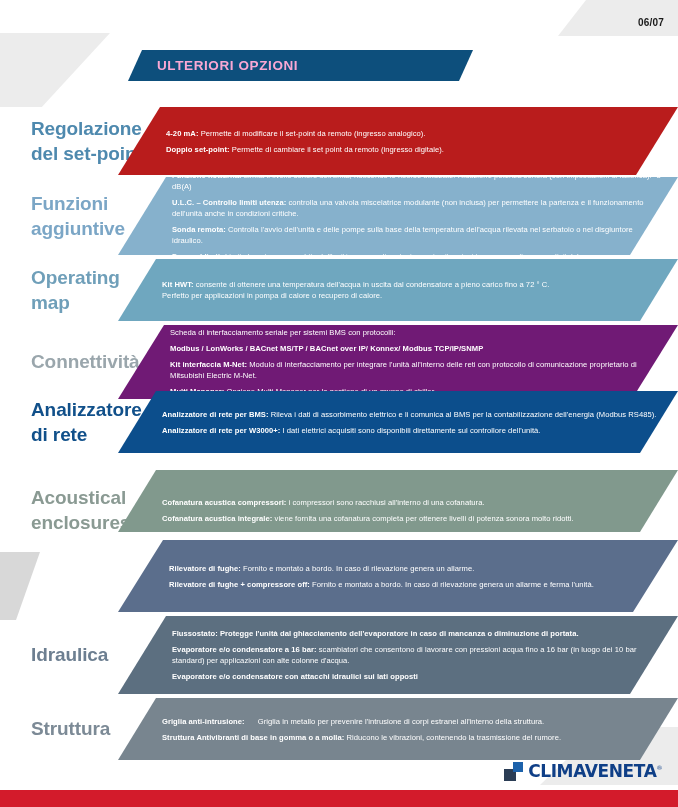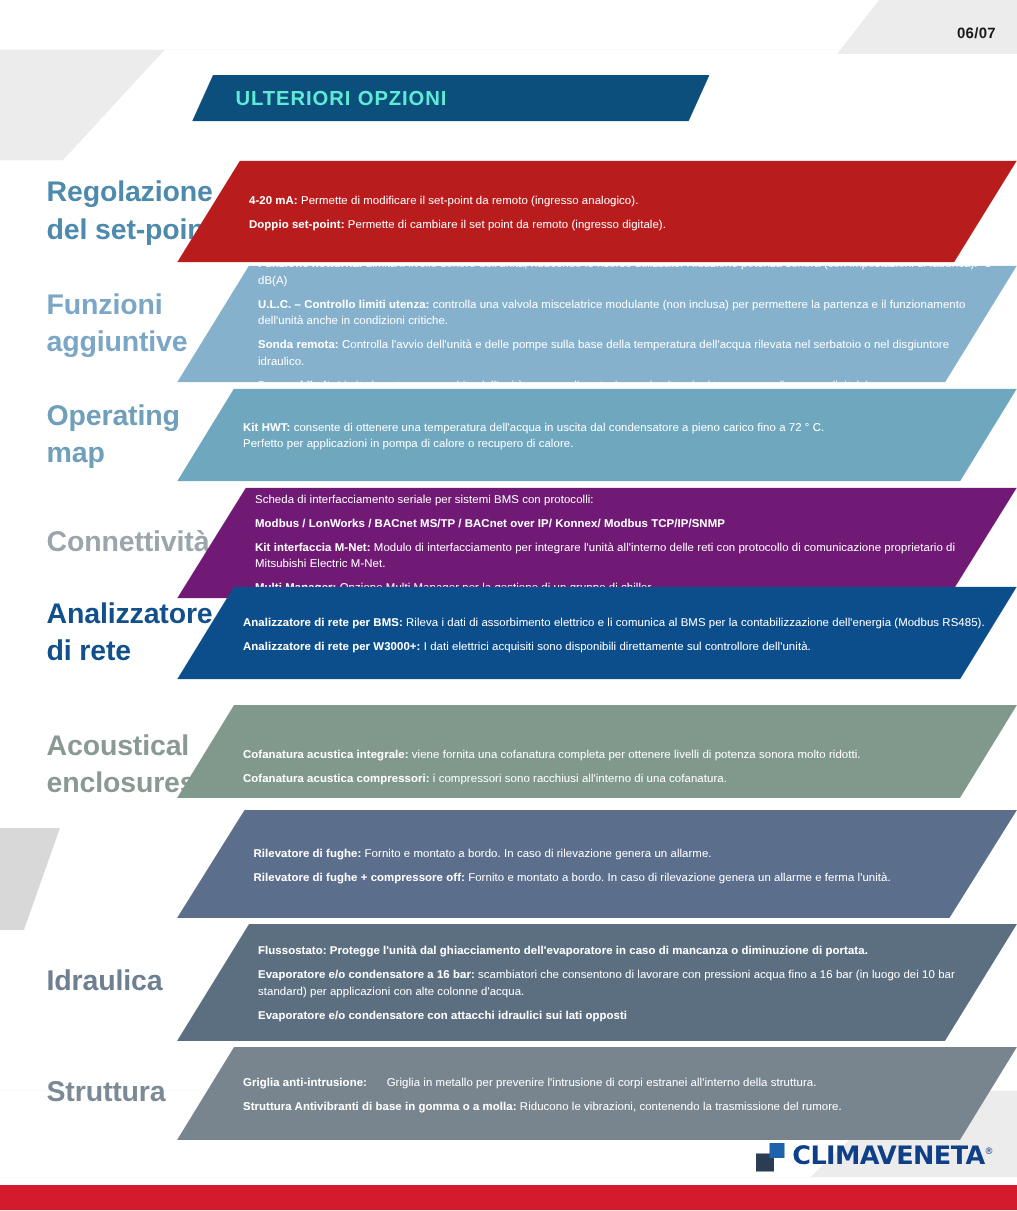--- a/index.html
+++ b/index.html
@@ -57,21 +57,21 @@
   }
 
   
   .title-banner{
     position:absolute;left:128px;top:50px;width:345px;height:31px;
     background:#0d4f7c;
     clip-path:polygon(14px 0, 345px 0, 331px 31px, 0 31px);
     display:flex;align-items:center;
   }
   .title-banner span{
-    color:#5eead4;font-size:13.5px;font-weight:bold;
+    color:#f9a8d4;font-size:13.5px;font-weight:bold;
     letter-spacing:.6px;margin-left:29px;
   }
 
   
   .rows{position:absolute;left:0;top:0;width:678px;height:807px;}
   .row{position:absolute;left:0;width:678px;}
 
   .row-label{
     position:absolute;left:31px;top:0;width:115px;height:100%;
     display:flex;align-items:center;
@@ -207,22 +207,22 @@
           </div>
         </div>
       </div>
       <div class="row" style="top: 470px; height: 80px;">
         <div class="row-label">
           <span style="color: rgb(138, 154, 147); white-space: pre-line;">Acoustical
 enclosures</span>
         </div>
         <div class="row-band" style="background: rgb(129, 153, 141); clip-path: polygon(38px 0px, 560px 0px, 522px 62px, 0px 62px);">
           <div class="band-inner" style="padding-left: 44px;">
+            <p class="line"><b>Cofanatura acustica compressori:</b><span style="white-space: pre-line;"> i compressori sono racchiusi all'interno di una cofanatura.</span></p>
             <p class="line"><b>Cofanatura acustica integrale:</b><span style="white-space: pre-line;"> viene fornita una cofanatura completa per ottenere livelli di potenza sonora molto ridotti.</span></p>
-            <p class="line"><b>Cofanatura acustica compressori:</b><span style="white-space: pre-line;"> i compressori sono racchiusi all'interno di una cofanatura.</span></p>
           </div>
         </div>
       </div>
       <div class="row" style="top: 540px; height: 72px;">
         <div class="row-band" style="background: rgb(91, 110, 140); clip-path: polygon(45px 0px, 560px 0px, 515px 72px, 0px 72px);">
           <div class="band-inner" style="padding-left: 51px;">
             <p class="line"><b>Rilevatore di fughe:</b><span style="white-space: pre-line;"> Fornito e montato a bordo. In caso di rilevazione genera un allarme.</span></p>
             <p class="line"><b>Rilevatore di fughe + compressore off:</b><span style="white-space: pre-line;"> Fornito e montato a bordo. In caso di rilevazione genera un allarme e ferma l'unità.</span></p>
           </div>
         </div>

